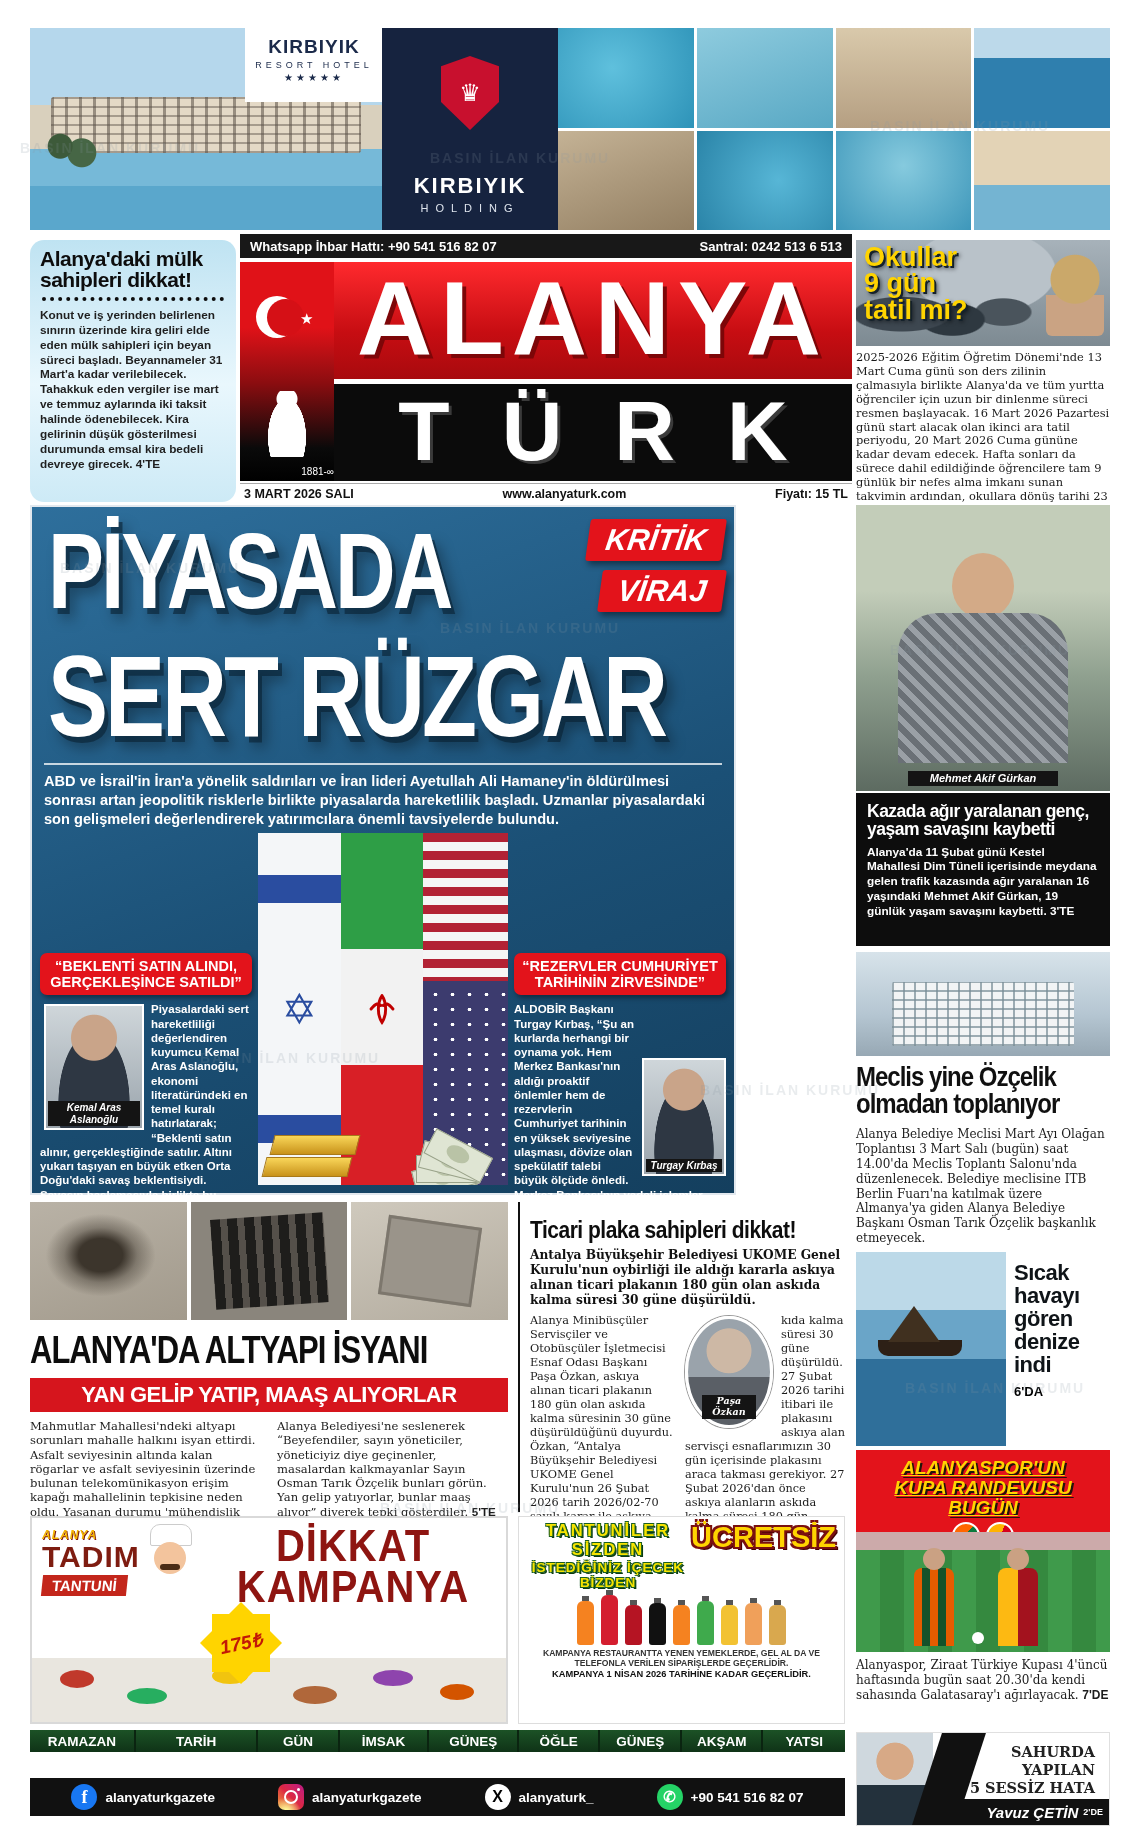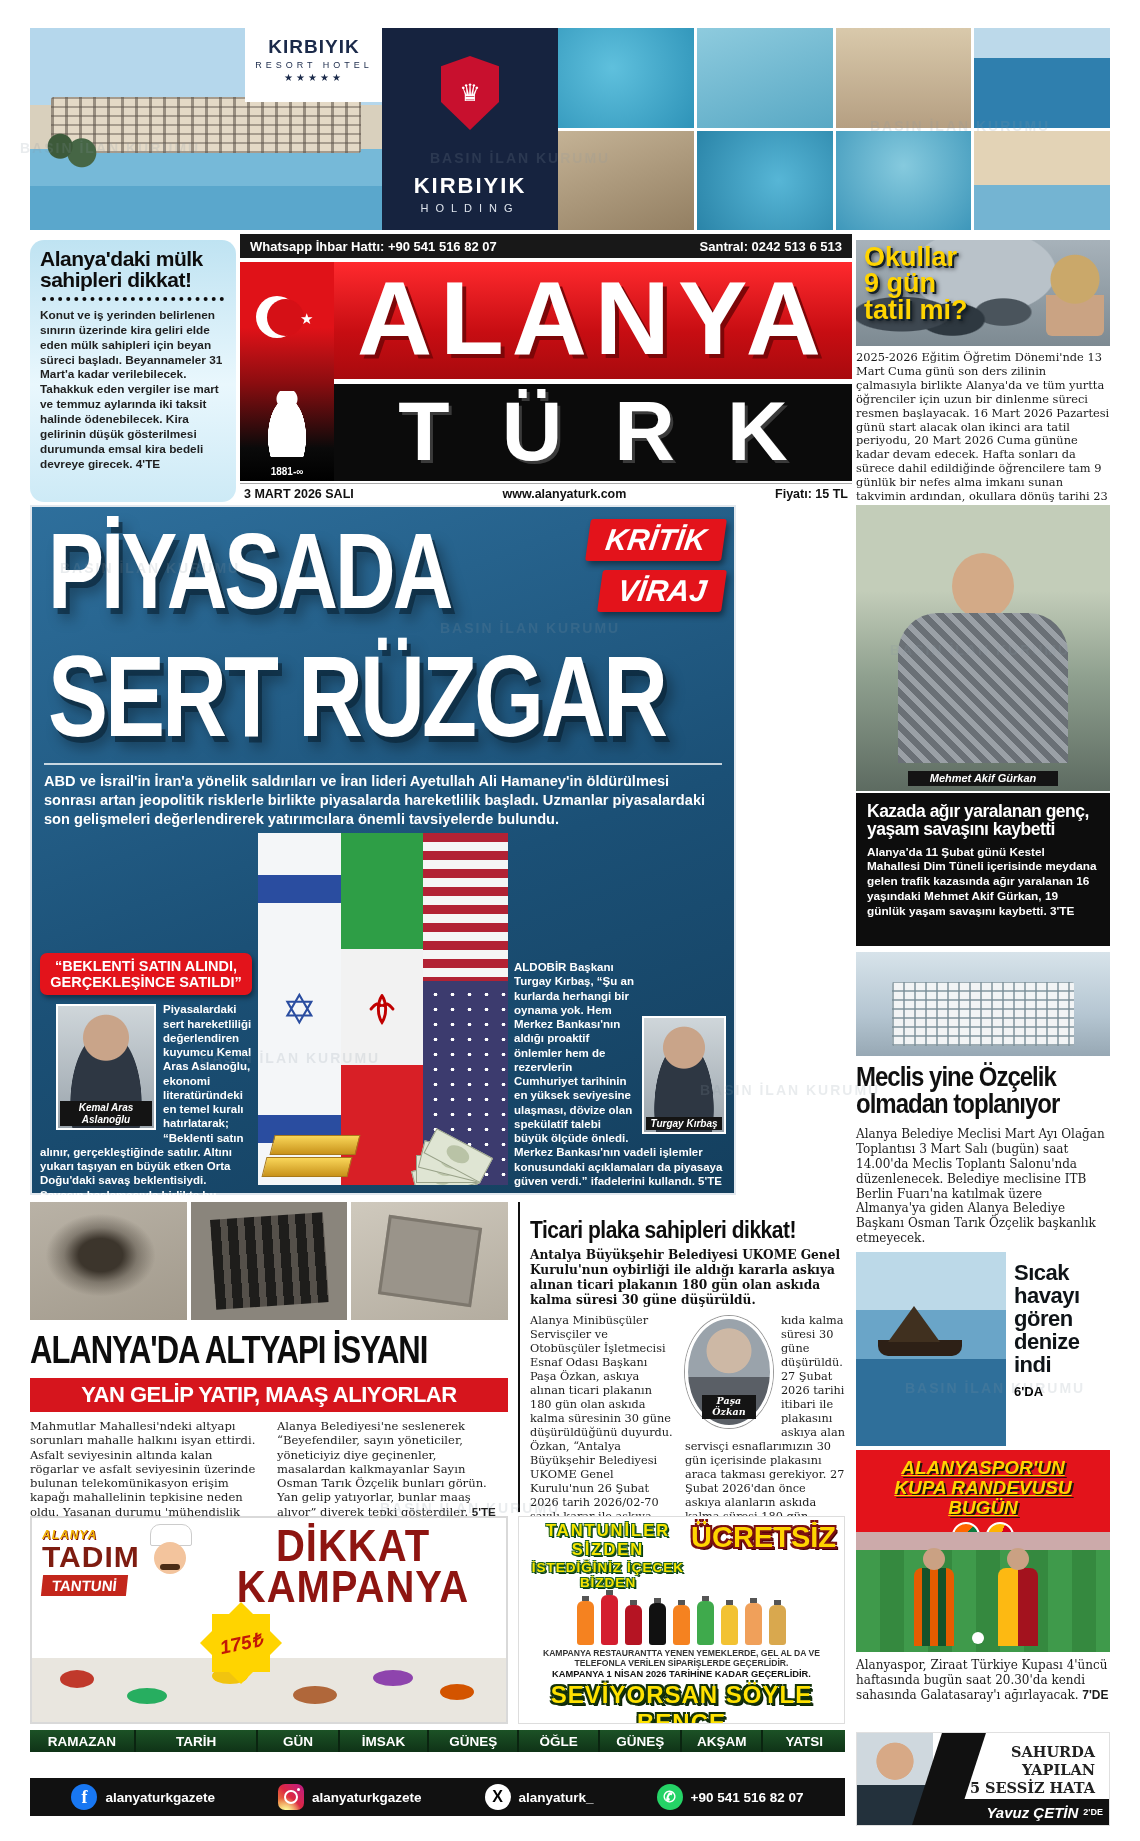--- a/index.html
+++ b/index.html
@@ -58,21 +58,21 @@
   #logoblock{position:absolute;left:240px;top:262px;width:612px;height:219px;display:flex;}
   .flagpanel{position:relative;width:94px;height:219px;
     background:linear-gradient(180deg,#e01218 0 30%,#8c0d10 55%,#0a0a0a 85%,#000 100%);flex:none;}
   .cres{position:absolute;top:34px;left:16px;width:42px;height:42px;border-radius:50%;background:#fff;}
   .cres::after{content:"";position:absolute;left:11px;top:3px;width:37px;height:37px;border-radius:50%;
     background:#d51016;}
   .flagstar{position:absolute;top:48px;left:60px;color:#fff;font-size:15px;}
   .ata{position:absolute;bottom:24px;left:50%;transform:translateX(-50%);width:46px;height:66px;
     background:radial-gradient(circle at 50% 12%,#fff 0 10px,transparent 11px),
                radial-gradient(ellipse at 50% 70%,#fff 0 58%,transparent 59%);}
-  .est{position:absolute;bottom:4px;width:100%;text-align:center;color:#fff;font-size:10px;font-weight:700;}
+  .est{position:absolute;bottom:4px;width:100%;text-align:right;color:#fff;font-size:10px;font-weight:400;}
   .logomain{flex:1;display:flex;flex-direction:column;}
   .logo-alanya{height:117px;background:linear-gradient(180deg,#ff2a2e,#c70d12 60%,#a80a0e);
     color:#fff;font-weight:900;font-size:104px;line-height:112px;text-align:center;letter-spacing:8px;
     text-shadow:4px 4px 0 #7d0608;overflow:hidden;}
   .logo-turk{height:97px;margin-top:5px;background:#0b0b0b;color:#fff;font-weight:900;font-size:84px;
     line-height:94px;text-align:center;letter-spacing:52px;text-indent:52px;
     text-shadow:3px 3px 0 #3a3a3a;overflow:hidden;}
   #datestrip{position:absolute;left:240px;top:483px;width:612px;height:20px;display:flex;
     justify-content:space-between;align-items:center;font-size:12.5px;font-weight:900;color:#111;
     border-top:1px solid #aaa;padding:0 4px;}
@@ -124,21 +124,21 @@
   .q-title{position:relative;background:#e3131b;border-radius:7px;color:#fff;font-weight:900;
     font-size:14.5px;line-height:1.12;text-align:center;padding:5px 6px;
     box-shadow:2px 3px 5px rgba(0,0,0,.4);}
   .q-title::before{content:"";position:absolute;left:-5px;top:8px;width:14px;height:14px;
     background:#f7a600;transform:rotate(45deg);z-index:-1;}
   .q-body{margin-top:7px;color:#fff;font-weight:700;font-size:11.5px;line-height:1.24;}
   .q-photo{position:relative;width:100px;height:126px;border:2px solid #fff;
     background:radial-gradient(circle at 50% 26%,#c9a489 0 22%,transparent 23%),
       radial-gradient(ellipse at 50% 80%,#2e3743 0 52%,transparent 53%),
       linear-gradient(180deg,#cfd6da,#9aa4ac);}
-  .q-photo.kemal{float:left;margin:2px 7px 2px 16px;}
+  .q-photo.kemal{float:left;margin:2px 7px 2px 4px;}
   .q-photo.turgay{float:right;margin:56px 0 2px 7px;width:84px;height:118px;}
   .cap{position:absolute;left:2px;bottom:2px;right:2px;background:#141414;color:#fff;
     font-style:italic;font-weight:700;font-size:10px;text-align:center;padding:1px 2px;line-height:1.15;}
   .q-ref{font-weight:900;}
   
   .flags{position:relative;flex:1;overflow:hidden;background:#10354f;}
   .flag-il{position:absolute;left:0;top:0;width:33%;height:100%;background:
     linear-gradient(180deg,#f4f6f8 0 12%,#2a4da0 12% 20%,#f4f6f8 20% 80%,#2a4da0 80% 88%,#f4f6f8 88% 100%);
     display:flex;align-items:center;justify-content:center;color:#2a4da0;font-size:42px;}
   .flag-ir{position:absolute;left:33%;top:0;width:33%;height:100%;
@@ -485,20 +485,24 @@
           </div>
         <div class="cash" data-interactable="false">
             <i></i>
             <i></i>
             <i></i>
             <i></i>
             <i></i>
           </div>
       </div>
       <div class="quote" data-interactable="false">
+        <div class="q-title" data-interactable="false">
+          <span data-interactable="false">“REZERVLER CUMHURİYET</span><br>
+          <span data-interactable="false">TARİHİNİN ZİRVESİNDE”</span>
+        </div>
         <div class="q-body" data-interactable="false">
           <div class="q-photo turgay" data-interactable="false">
             <span class="cap" data-interactable="false">Turgay Kırbaş</span>
           </div>
           <span data-interactable="false">ALDOBİR Başkanı Turgay Kırbaş, “Şu an kurlarda herhangi bir oynama yok. Hem Merkez Bankası'nın aldığı proaktif önlemler hem de rezervlerin Cumhuriyet tarihinin en yüksek seviyesine ulaşması, dövize olan spekülatif talebi büyük ölçüde önledi. Merkez Bankası'nın vadeli işlemler konusundaki açıklamaları da piyasaya güven verdi.” ifadelerini kullandı.</span>
           <b class="q-ref" data-interactable="false">5'TE</b>
         </div>
       </div>
     </div>
   </section>
@@ -627,21 +631,20 @@
         <div class="bt b3"></div>
         <div class="bt b4"></div>
       <div class="bt b5"></div>
         <div class="bt b6"></div>
         <div class="bt b7"></div>
         <div class="bt b8"></div>
       <div class="bt b9"></div>
     </div>
     <div class="dr-terms1" data-interactable="false">KAMPANYA RESTAURANTTA YENEN YEMEKLERDE, GEL AL DA VE TELEFONLA VERİLEN SİPARİŞLERDE GEÇERLİDİR.</div>
     <div class="dr-terms2" data-interactable="false">KAMPANYA 1 NİSAN 2026 TARİHİNE KADAR GEÇERLİDİR.</div>
-    <div class="dr-slogan" data-interactable="false">SEVİYORSAN SÖYLE BENCE</div>
 
   </div>
 
   <div id="prayer" data-interactable="false">
     <div class="prow h" data-interactable="false">
       <div class="pc pw1" data-interactable="false">RAMAZAN</div>
       <div class="pc pw2" data-interactable="false">TARİH</div>
       <div class="pc pw3" data-interactable="false">GÜN</div>
       <div class="pc pw4" data-interactable="false">İMSAK</div>
       <div class="pc pw5" data-interactable="false">GÜNEŞ</div>

